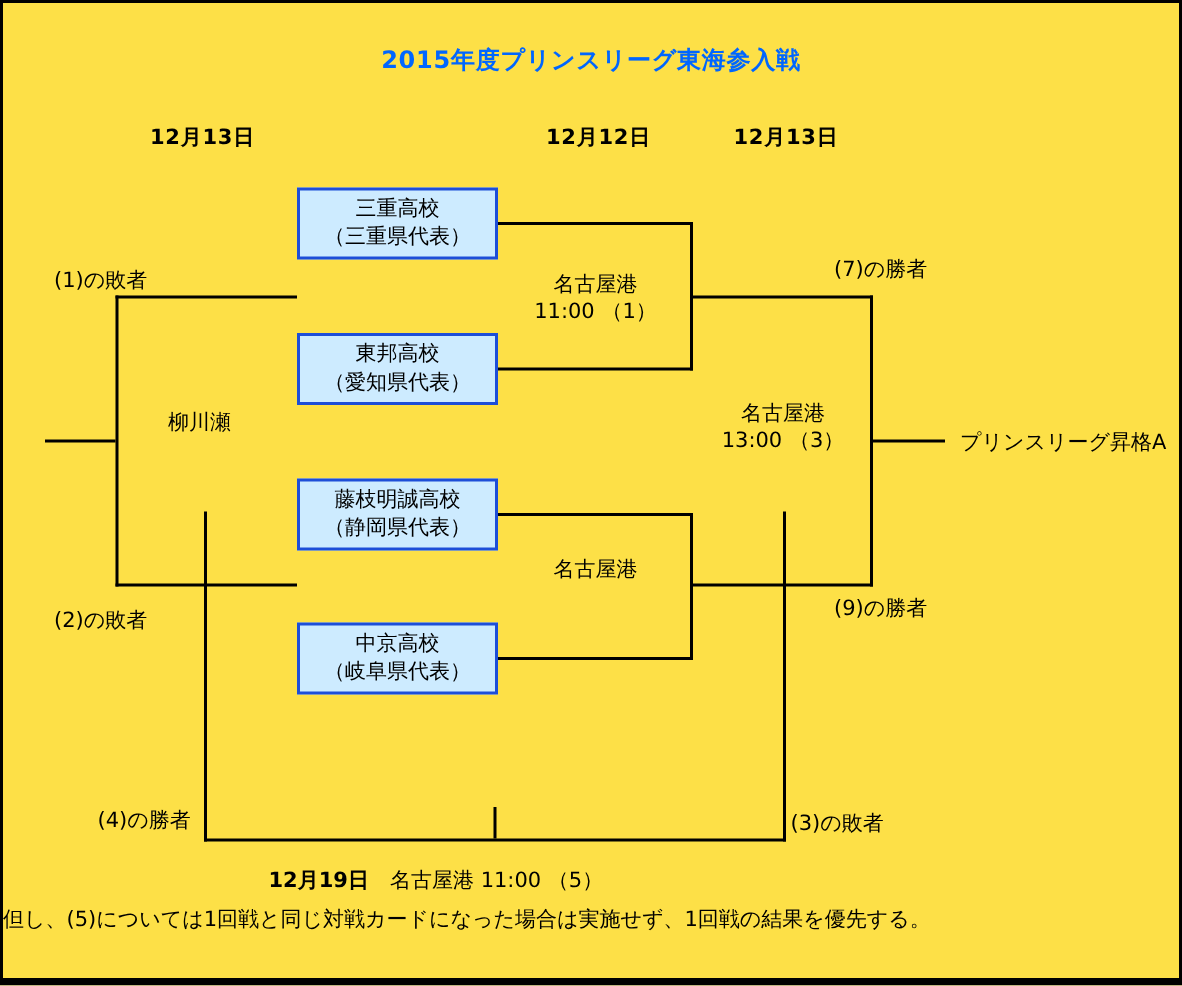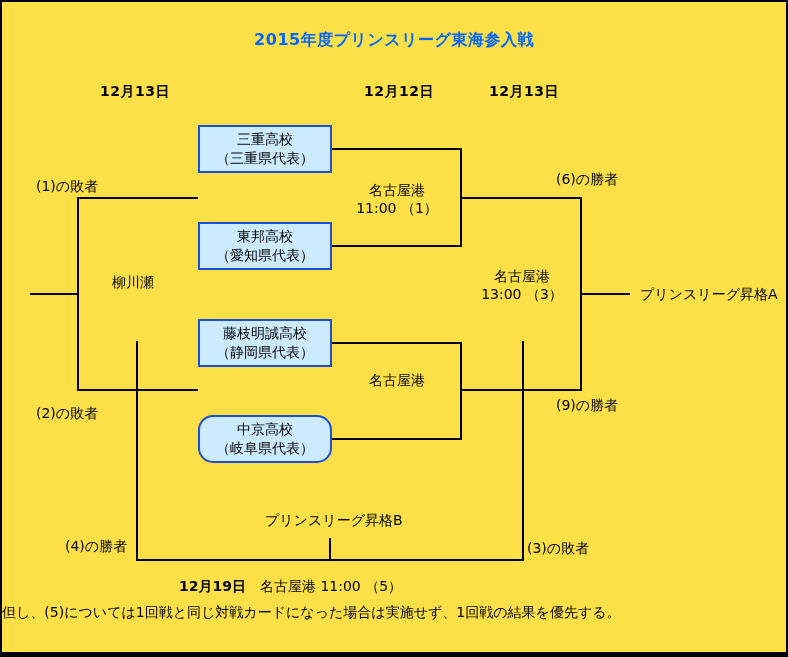--- a/index.html
+++ b/index.html
@@ -77,21 +77,21 @@
     <div>（三重県代表）</div>
   </div>
   <div class="team-box" style="top: 220px; background: rgb(205, 235, 255);">
     <div>東邦高校</div>
     <div>（愛知県代表）</div>
   </div>
   <div class="team-box" style="top: 317px; background: rgb(205, 235, 255);">
     <div>藤枝明誠高校</div>
     <div>（静岡県代表）</div>
   </div>
-  <div class="team-box" style="top: 413px; background: rgb(205, 235, 255); border-radius: 15px;">
+  <div class="team-box" style="top: 413px; background: rgb(205, 235, 255);">
     <div>中京高校</div>
     <div>（岐阜県代表）</div>
   </div>
 
   <div class="ln" style="left: 330px; top: 146px; width: 130px; height: 2px; background: rgb(0, 0, 0);"></div>
   <div class="ln" style="left: 330px; top: 243px; width: 130px; height: 2px; background: rgb(0, 0, 0);"></div>
   <div class="ln" style="left: 458px; top: 146px; width: 2px; height: 99px; background: rgb(0, 0, 0);"></div>
   <div class="ln" style="left: 460px; top: 195px; width: 120px; height: 2px; background: rgb(0, 0, 0);"></div>
 
   <div class="ln" style="left: 330px; top: 340px; width: 130px; height: 2px; background: rgb(0, 0, 0);"></div>
@@ -122,27 +122,26 @@
   <div class="match-note" style="left:460px; top:265px;">
     <div>名古屋港</div>
     <div>13:00 （3）</div>
   </div>
   <div class="match-note" style="left:71px; top:271px;">
     <div>柳川瀬</div>
   </div>
 
   <div class="abs" style="left:34px;  top:176px;">(1)の敗者</div>
   <div class="abs" style="left:34px;  top:403px;">(2)の敗者</div>
-  <div class="abs" style="left:554px; top:169px;">(6)の勝者</div>
+  <div class="abs" style="left:554px; top:169px;">(7)の勝者</div>
   <div class="abs" style="left:554px; top:395px;">(9)の勝者</div>
   <div class="abs" style="left:63px;  top:536px;">(4)の勝者</div>
   <div class="abs" style="left:525px; top:538px;">(3)の敗者</div>
 
   <div class="abs" style="left:638px; top:284px;">プリンスリーグ昇格A</div>
-  <div class="abs" style="left:263px; top:510px;">プリンスリーグ昇格B</div>
 
   <div class="bottom-line">
     <span class="date-part">12月19日</span><span>　名古屋港 11:00 （5）</span>
   </div>
 
   <div class="note-line">但し、(5)については1回戦と同じ対戦カードになった場合は実施せず、1回戦の結果を優先する。</div>
 
 </div>
 
 </body></html>

